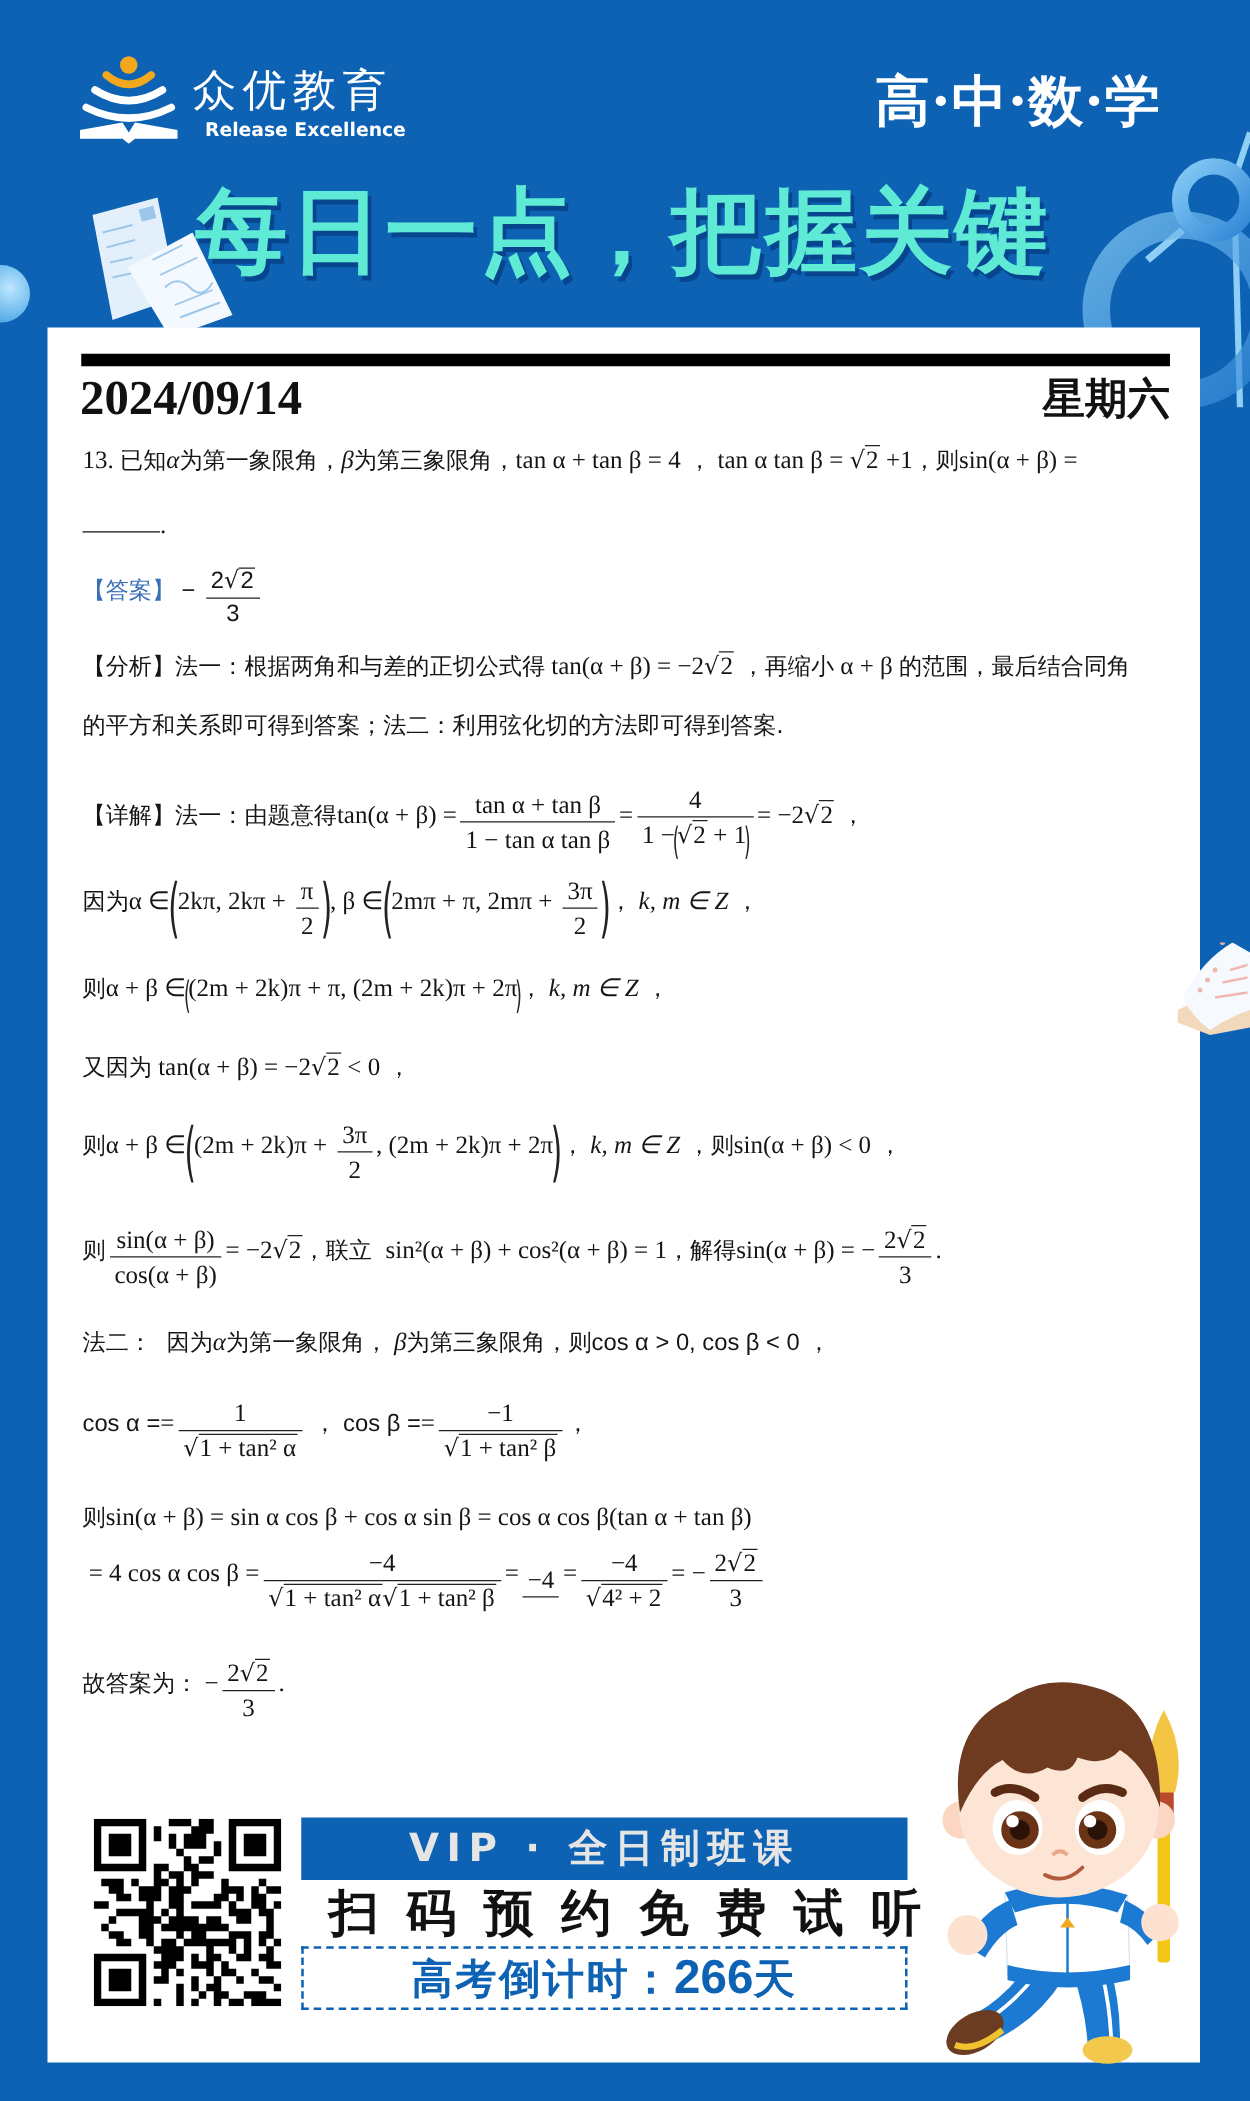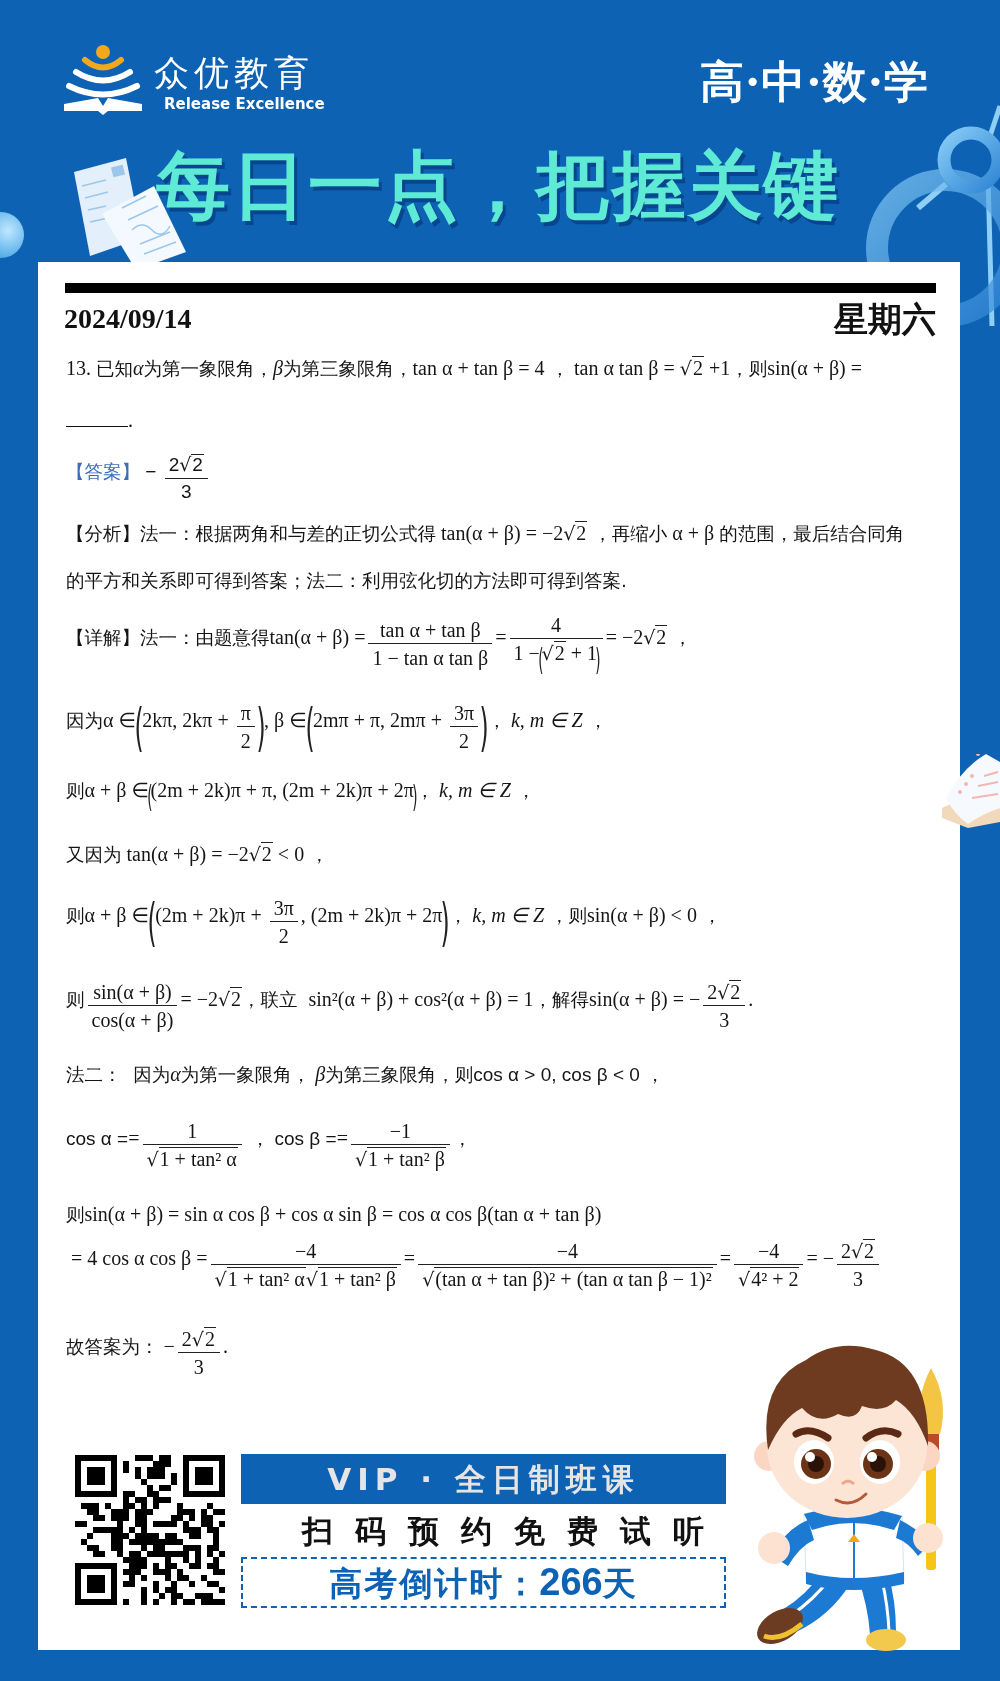--- a/index.html
+++ b/index.html
@@ -9,21 +9,21 @@
   .abs{position:absolute}
   
   .brand-name{left:154px;top:53px;font-size:35px;font-weight:normal;color:#fff;letter-spacing:5px;line-height:40px;white-space:nowrap}
   .brand-slogan{left:164px;top:95px;font-size:15px;font-weight:bold;color:#fff;line-height:18px;white-space:nowrap;font-family:"DejaVu Sans",sans-serif}
   .subject{left:700px;top:54px;font-size:44px;font-family:"DejaVu Serif",serif;font-weight:bold;color:#fff;line-height:56px;white-space:nowrap;letter-spacing:1px}
   .headline{left:156px;top:140px;width:700px;font-size:74px;font-weight:900;color:#5eead4;line-height:90px;white-space:nowrap;letter-spacing:2px;text-shadow:3px 4px 0 rgba(0,35,95,.45)}
   .bubble{left:-22px;top:212px;width:46px;height:46px;border-radius:50%;background:radial-gradient(circle at 65% 40%,#bfe7ff,#5fb3ea 60%,#2c86d2)}
   
   .card{left:38px;top:262px;width:922px;height:1388px;background:#fff}
   .topbar{left:65px;top:283px;width:871px;height:10px;background:#000}
-  .date{left:64px;top:296px;font-family:"Liberation Serif",serif;font-weight:bold;font-size:28px;line-height:46px;color:#111}
+  .date{left:64px;top:296px;font-family:"Liberation Serif",serif;font-weight:bold;font-size:39px;line-height:46px;color:#111}
   .weekday{right:64px;top:296px;font-family:"DejaVu Serif",serif;font-weight:bold;font-size:34px;line-height:46px;color:#111}
   
   .line{position:absolute;left:66px;display:flex;align-items:center}
   .inl{white-space:nowrap;font-size:0;line-height:0}
   .t{font-family:"DejaVu Sans",sans-serif;font-size:18.5px;line-height:1.25;white-space:pre;vertical-align:baseline}
   .m{font-family:"Liberation Serif",serif;font-size:20px;line-height:1.2;white-space:pre;vertical-align:baseline}
   .mi{font-family:"Liberation Serif",serif;font-size:20px;line-height:1.2;white-space:pre;font-style:italic}
   .s{font-family:"Liberation Sans",sans-serif;font-size:19px;line-height:1.2;white-space:pre}
   .ans-label{color:var(--ans)}
   .frac{display:inline-block;vertical-align:middle;text-align:center;margin:0 3px;font-size:0;line-height:0}
@@ -31,21 +31,21 @@
   .frac>.den{display:block;padding:2px 4px 0;font-size:0;line-height:0;white-space:nowrap}
   .sqrt{display:inline-block;white-space:nowrap;font-size:0;line-height:0}
   .rad{font-family:"DejaVu Sans",sans-serif;font-size:19px;line-height:1.2;vertical-align:baseline}
   .rc{display:inline-block;border-top:1.2px solid #222;padding:0 1px;line-height:1.1}
   .bp{display:inline-block;vertical-align:middle;font-family:"DejaVu Sans",sans-serif;font-size:52px;line-height:1;transform:scaleX(.45);margin:0 -7px;color:#222;white-space:pre}
   .bp.md{font-size:30px;margin:0 -5px}
   .blank{display:inline-block;width:62px;height:18px;border-bottom:1.3px solid #111;vertical-align:baseline}
   
   .qr{left:75px;top:1455px;width:150px;height:150px}
   .banner{left:241px;top:1454px;width:485px;height:50px;background:var(--brand);color:#e5e5e5;font-size:31px;font-weight:bold;letter-spacing:6px;text-align:center;line-height:50px;white-space:nowrap}
-  .cta{left:241px;top:1507px;width:485px;height:48px;color:#111;font-size:31px;font-weight:bold;letter-spacing:22px;text-indent:22px;text-align:right;line-height:48px;white-space:nowrap}
+  .cta{left:241px;top:1507px;width:485px;height:48px;color:#111;font-size:40px;font-weight:bold;letter-spacing:22px;text-indent:22px;text-align:right;line-height:48px;white-space:nowrap}
   .countdown{left:241px;top:1557px;width:485px;height:51px;border:2px dashed var(--brand);color:var(--brand);font-size:33px;font-weight:bold;text-align:center;line-height:47px;white-space:nowrap;letter-spacing:2px}
   .countdown .days{font-family:"Liberation Sans",sans-serif;font-size:38px;letter-spacing:0}
 </style>
 </head>
 <body>
 
 <div class="abs" style="left:850px;top:96px;width:150px;height:230px">
   <svg width="150" height="230" viewBox="0 0 150 230">
     <defs>
         <linearGradient id="rg" x1="0" y1="0" x2="1" y2="1">
@@ -142,21 +142,21 @@
 <span class="m"> α + β </span>
 <span class="t">的范围，最后结合同角</span>
 </div>
   </div>
 <div class="line" style="top:566px;height:30px">
     <div class="inl">
 <span class="t">的平方和关系即可得到答案；法二：利用弦化切的方法即可得到答案.</span>
 </div>
   </div>
 
-<div class="line" style="top:609px;height:70px">
+<div class="line" style="top:623px;height:70px">
     <div class="inl">
 <span class="t">【详解】法一：由题意得</span>
 <span class="m">tan(α + β) =</span>
 <span class="frac"><span class="num"><span class="m">tan α + tan β</span></span><span class="den"><span class="m">1 − tan α tan β</span></span></span>
 <span class="m">=</span>
 <span class="frac"><span class="num"><span class="m">4</span></span><span class="den"><span class="m">1 −</span><span class="bp md">(</span><span class="sqrt"><span class="rad">√</span><span class="m rc">2</span></span><span class="m"> + 1</span><span class="bp md">)</span></span></span>
 <span class="m">= −2</span>
 <span class="sqrt"><span class="rad">√</span><span class="m rc">2</span></span>
 <span class="t"> ，</span>
 </div>
@@ -266,21 +266,21 @@
 <span class="t">则</span>
 <span class="m">sin(α + β) = sin α cos β + cos α sin β = cos α cos β(tan α + tan β)</span>
 </div>
   </div>
 
 <div class="line" style="top:1230px;height:70px">
     <div class="inl">
 <span class="m"> = 4 cos α cos β =</span>
 <span class="frac"><span class="num"><span class="m">−4</span></span><span class="den"><span class="sqrt"><span class="rad">√</span><span class="m rc">1 + tan² α</span></span><span class="sqrt"><span class="rad">√</span><span class="m rc">1 + tan² β</span></span></span></span>
 <span class="m">=</span>
-<span class="frac"><span class="num"><span class="m">−4</span></span><span class="den"><span class="sqrt"><span class="rad">√</span><span class="m rc">(tan α + tan β)² + (tan α tan β − 1)²</span></span></span></span>
+<span class="frac"><span class="num"><span class="m">−4</span></span></span>
 <span class="m">=</span>
 <span class="frac"><span class="num"><span class="m">−4</span></span><span class="den"><span class="sqrt"><span class="rad">√</span><span class="m rc">4² + 2</span></span></span></span>
 <span class="m">= −</span>
 <span class="frac"><span class="num"><span class="m">2</span><span class="sqrt"><span class="rad">√</span><span class="m rc">2</span></span></span><span class="den"><span class="m">3</span></span></span>
 </div>
   </div>
 
 <div class="line" style="top:1323px;height:60px">
     <div class="inl">
 <span class="t">故答案为：</span>

